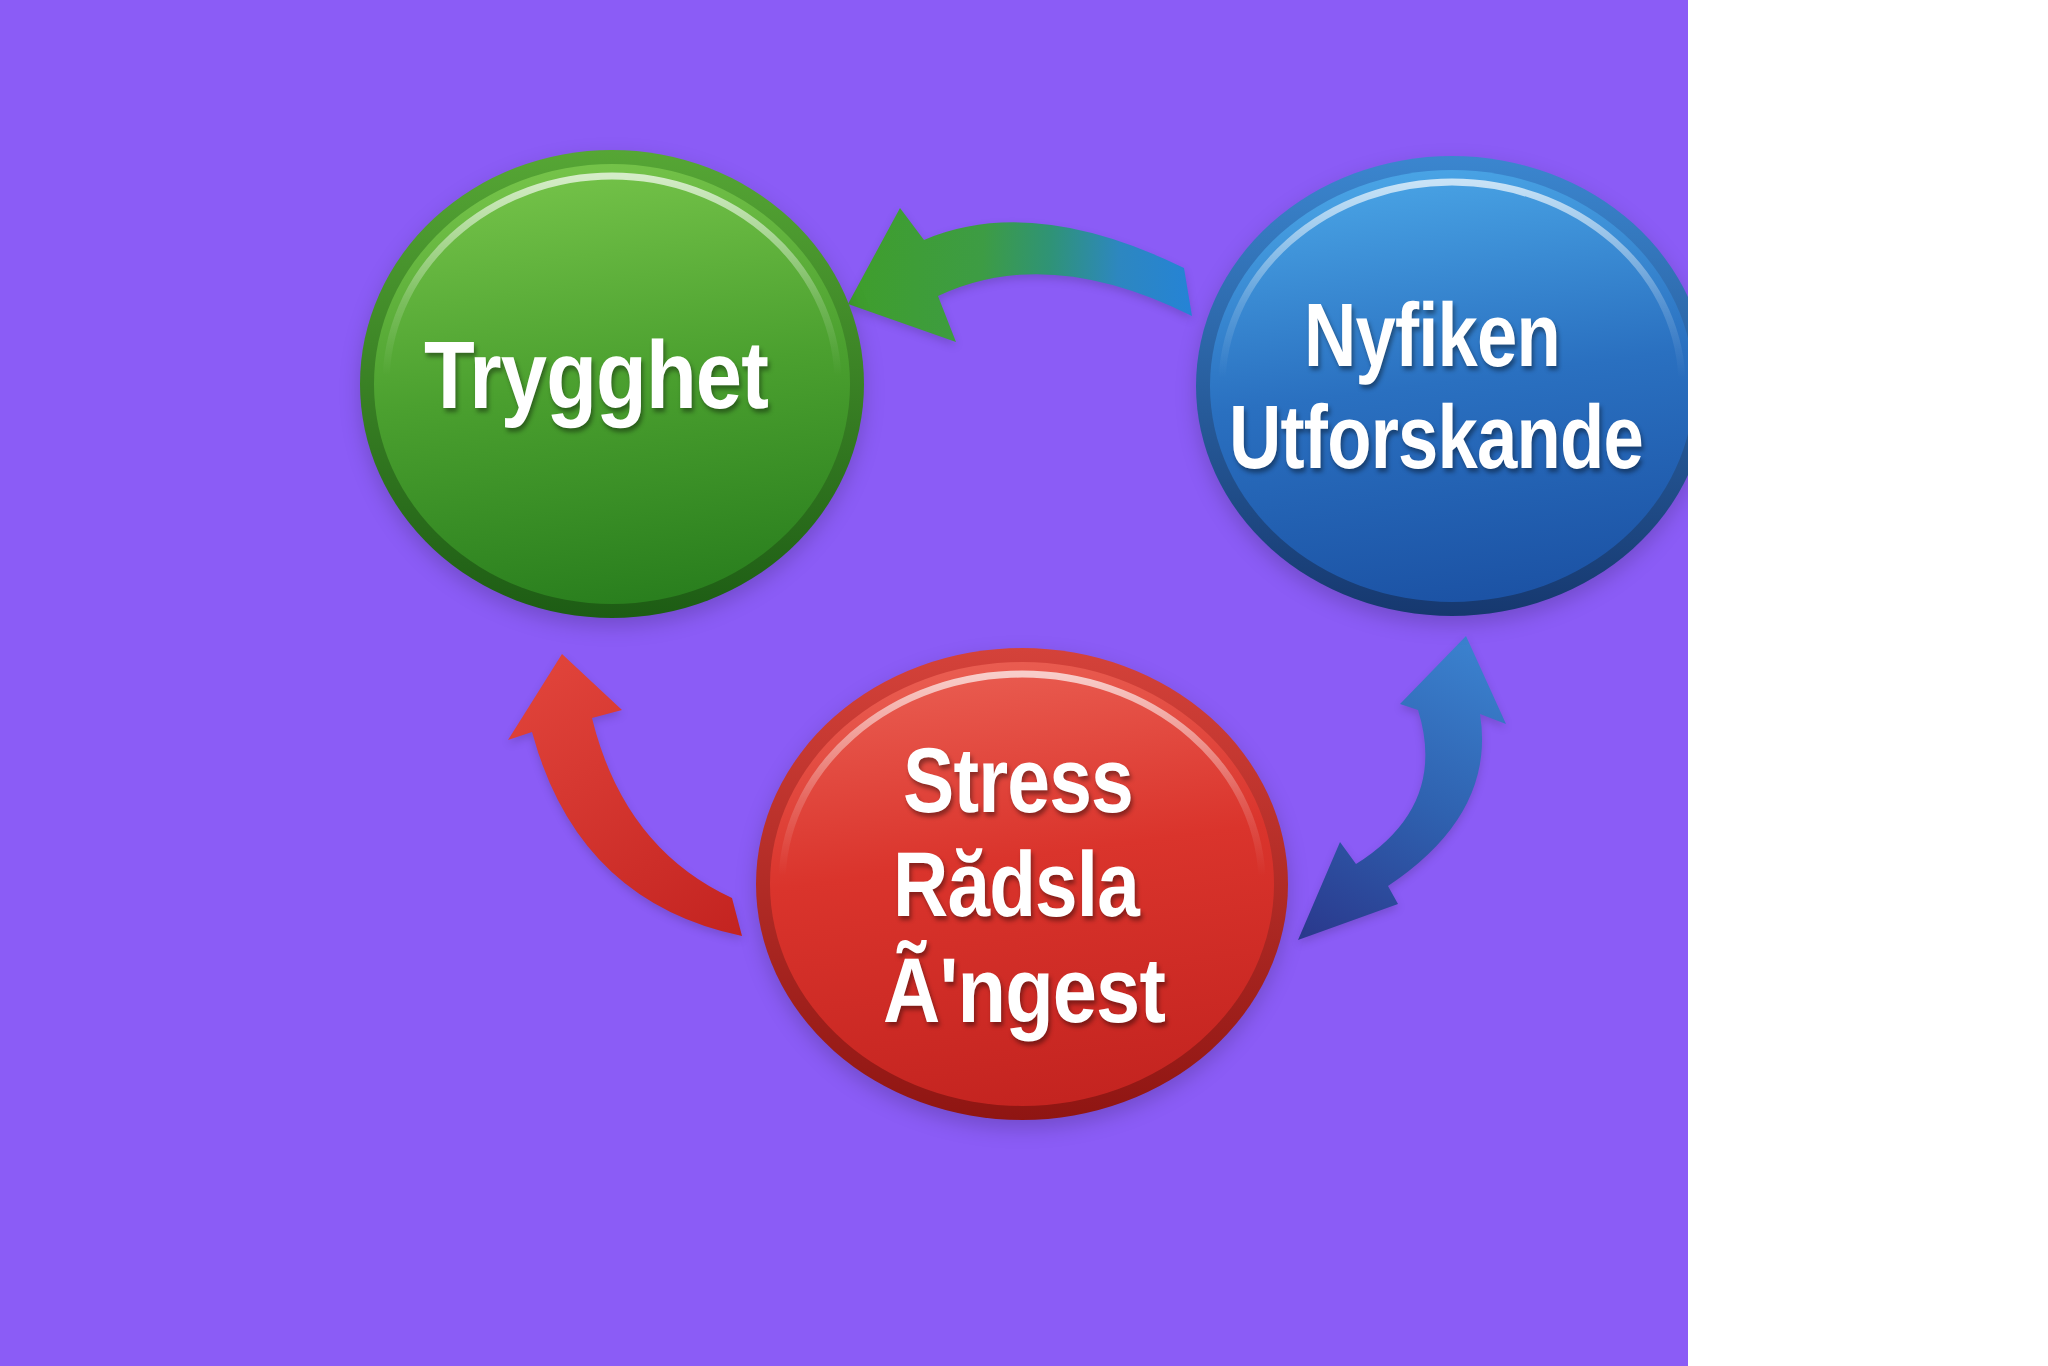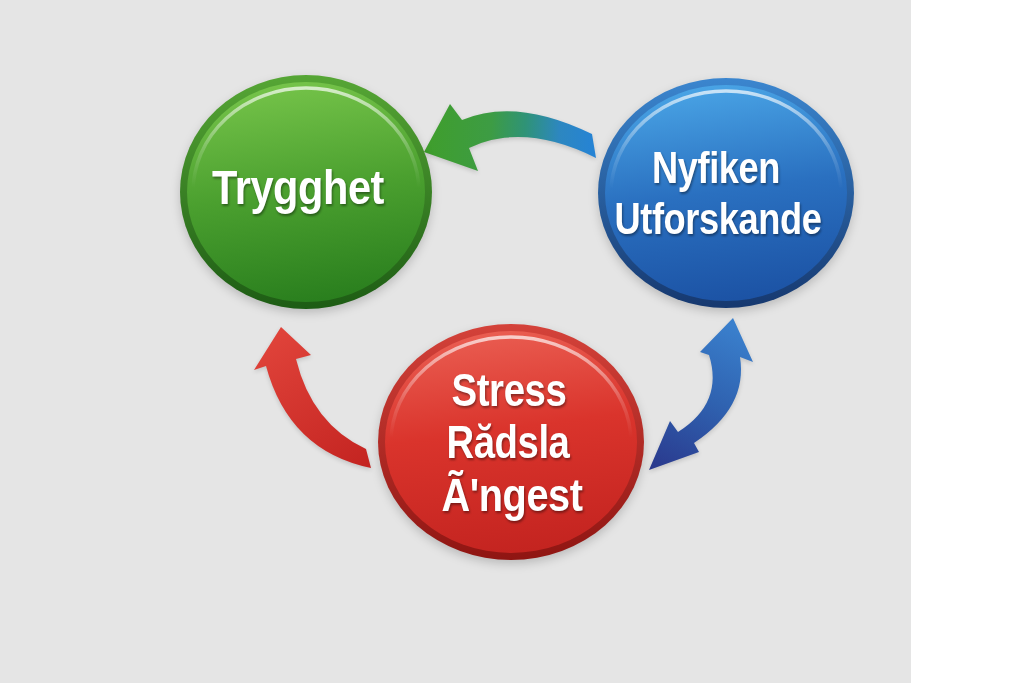--- a/index.html
+++ b/index.html
@@ -1,20 +1,20 @@
 <!DOCTYPE html>
 <html><head>
 <meta charset="utf-8">
 <style>
   html, body { margin: 0; padding: 0; background: #ffffff; }
   .stage {
     position: relative;
-    width: 911px;
+    width: 844px;
     height: 683px;
-    background: #e5e5e5;
+    background: #8b5cf6;
     overflow: hidden;
     font-family: "Liberation Sans", sans-serif;
   }
   svg { display: block; }
   .node-label {
     font-family: "Liberation Sans", sans-serif;
     font-weight: 700;
     fill: #ffffff;
     filter: drop-shadow(1px 2px 1px rgba(0,0,0,0.38));
     letter-spacing: -0.5px;

